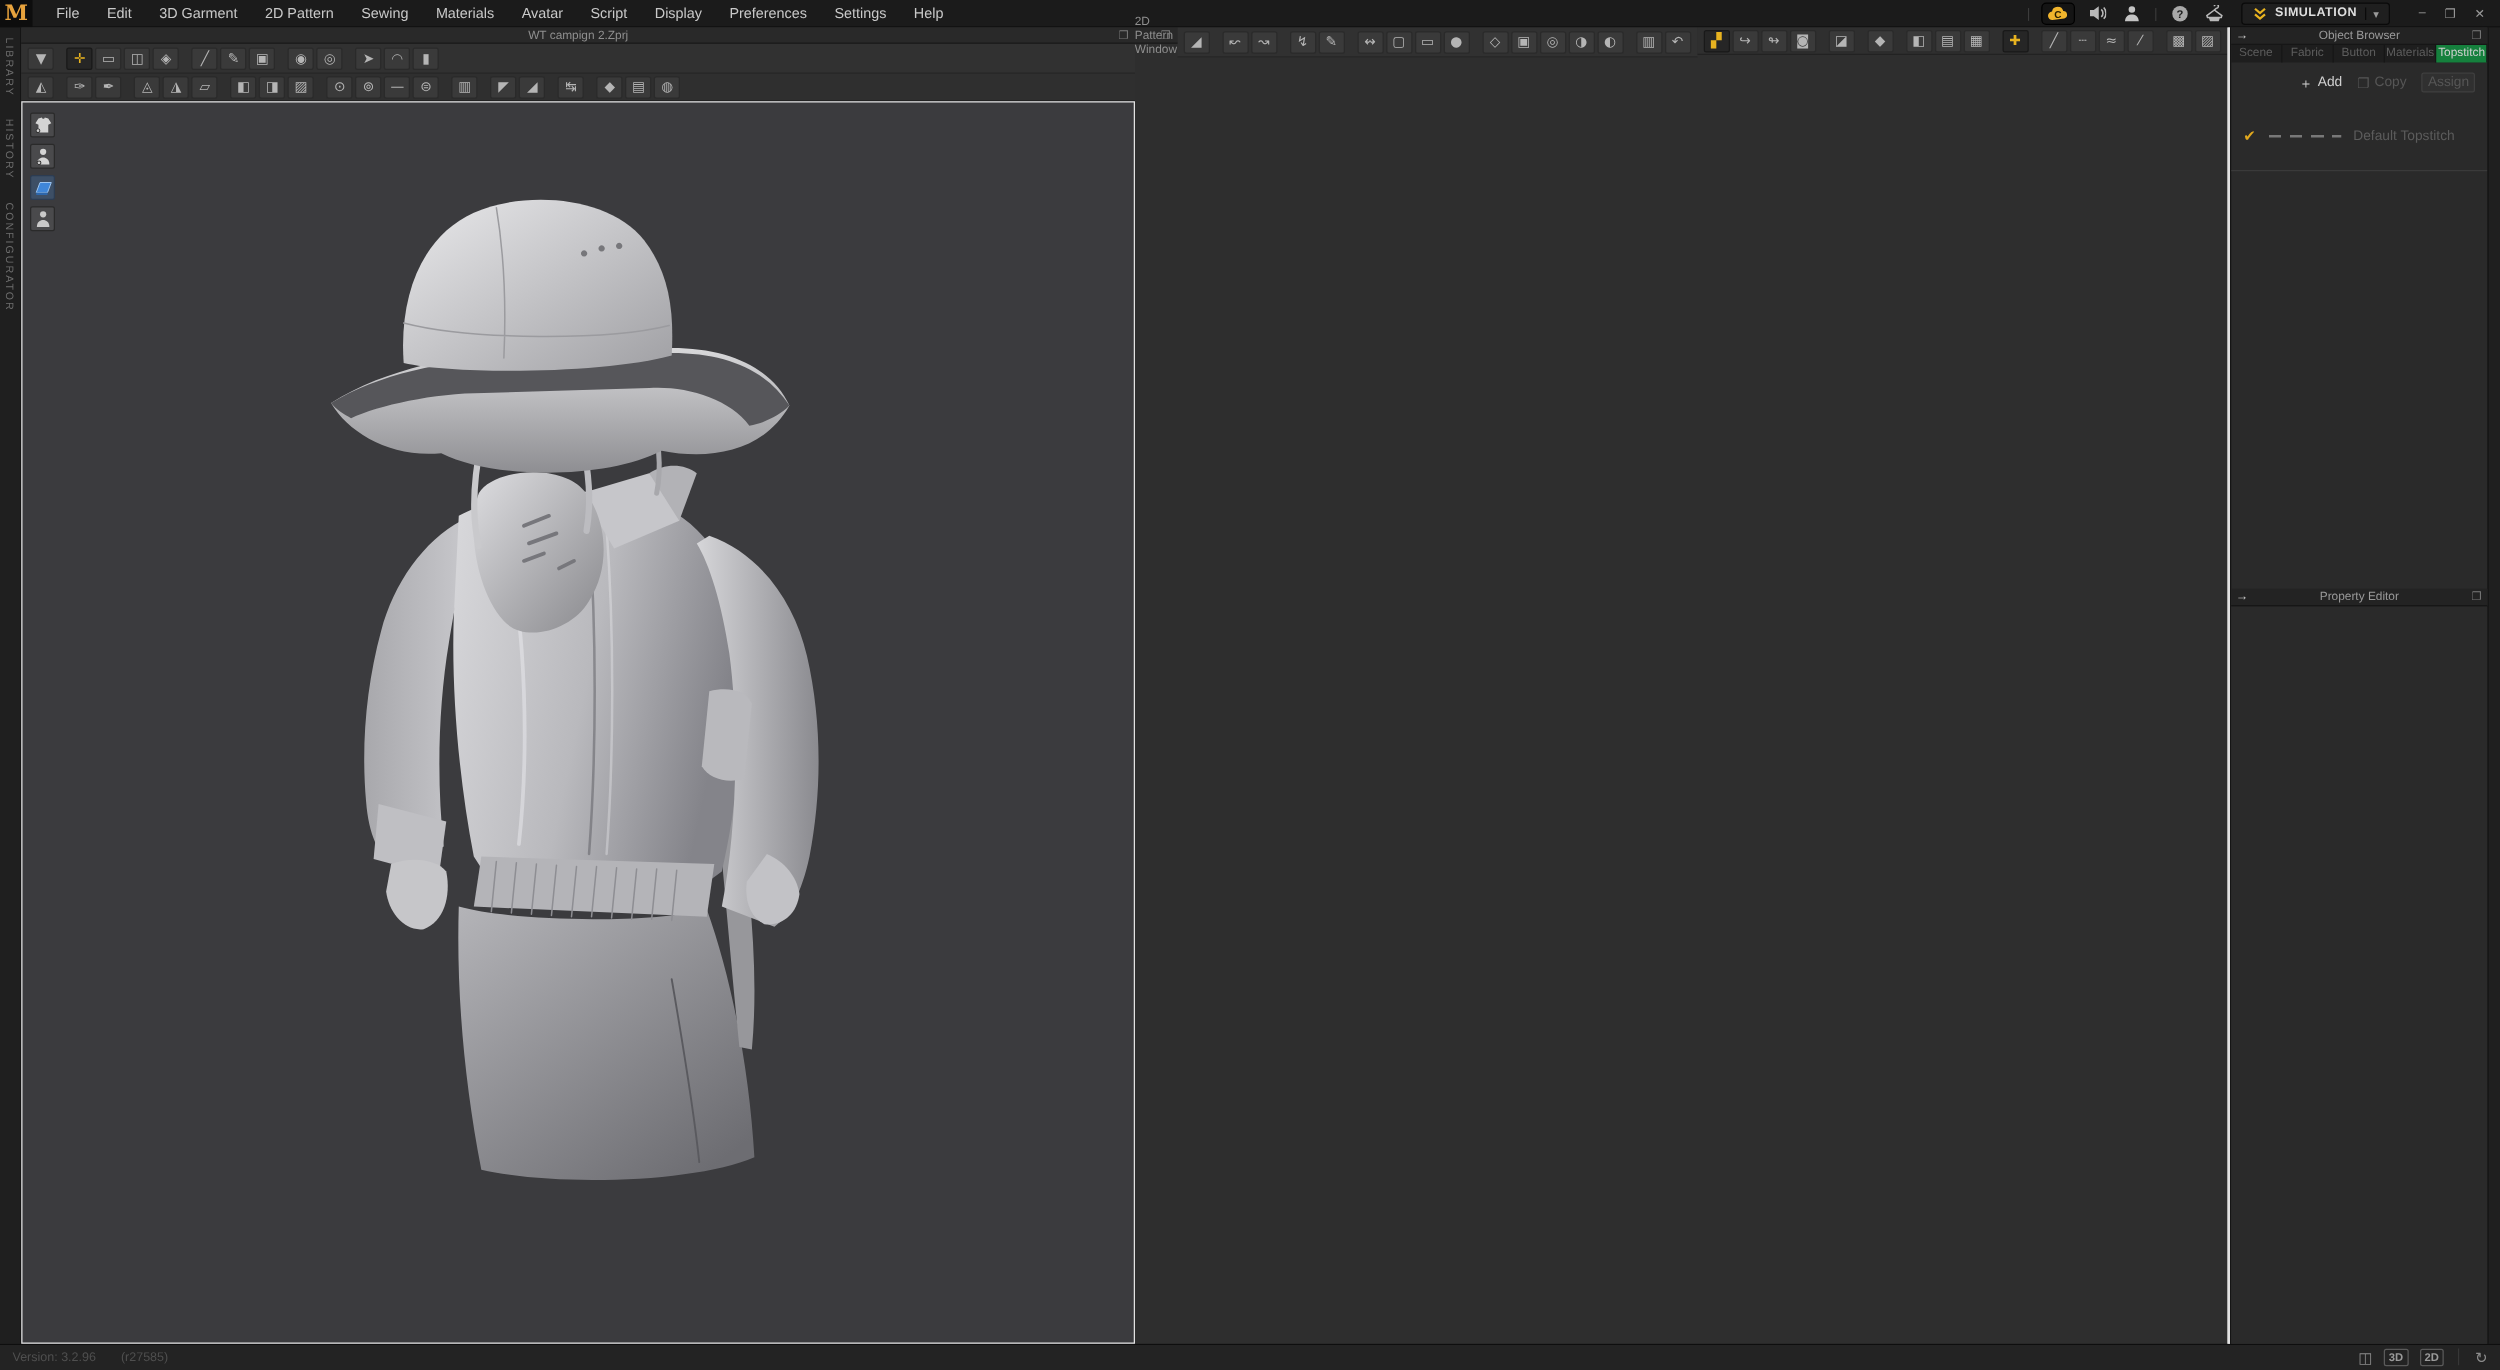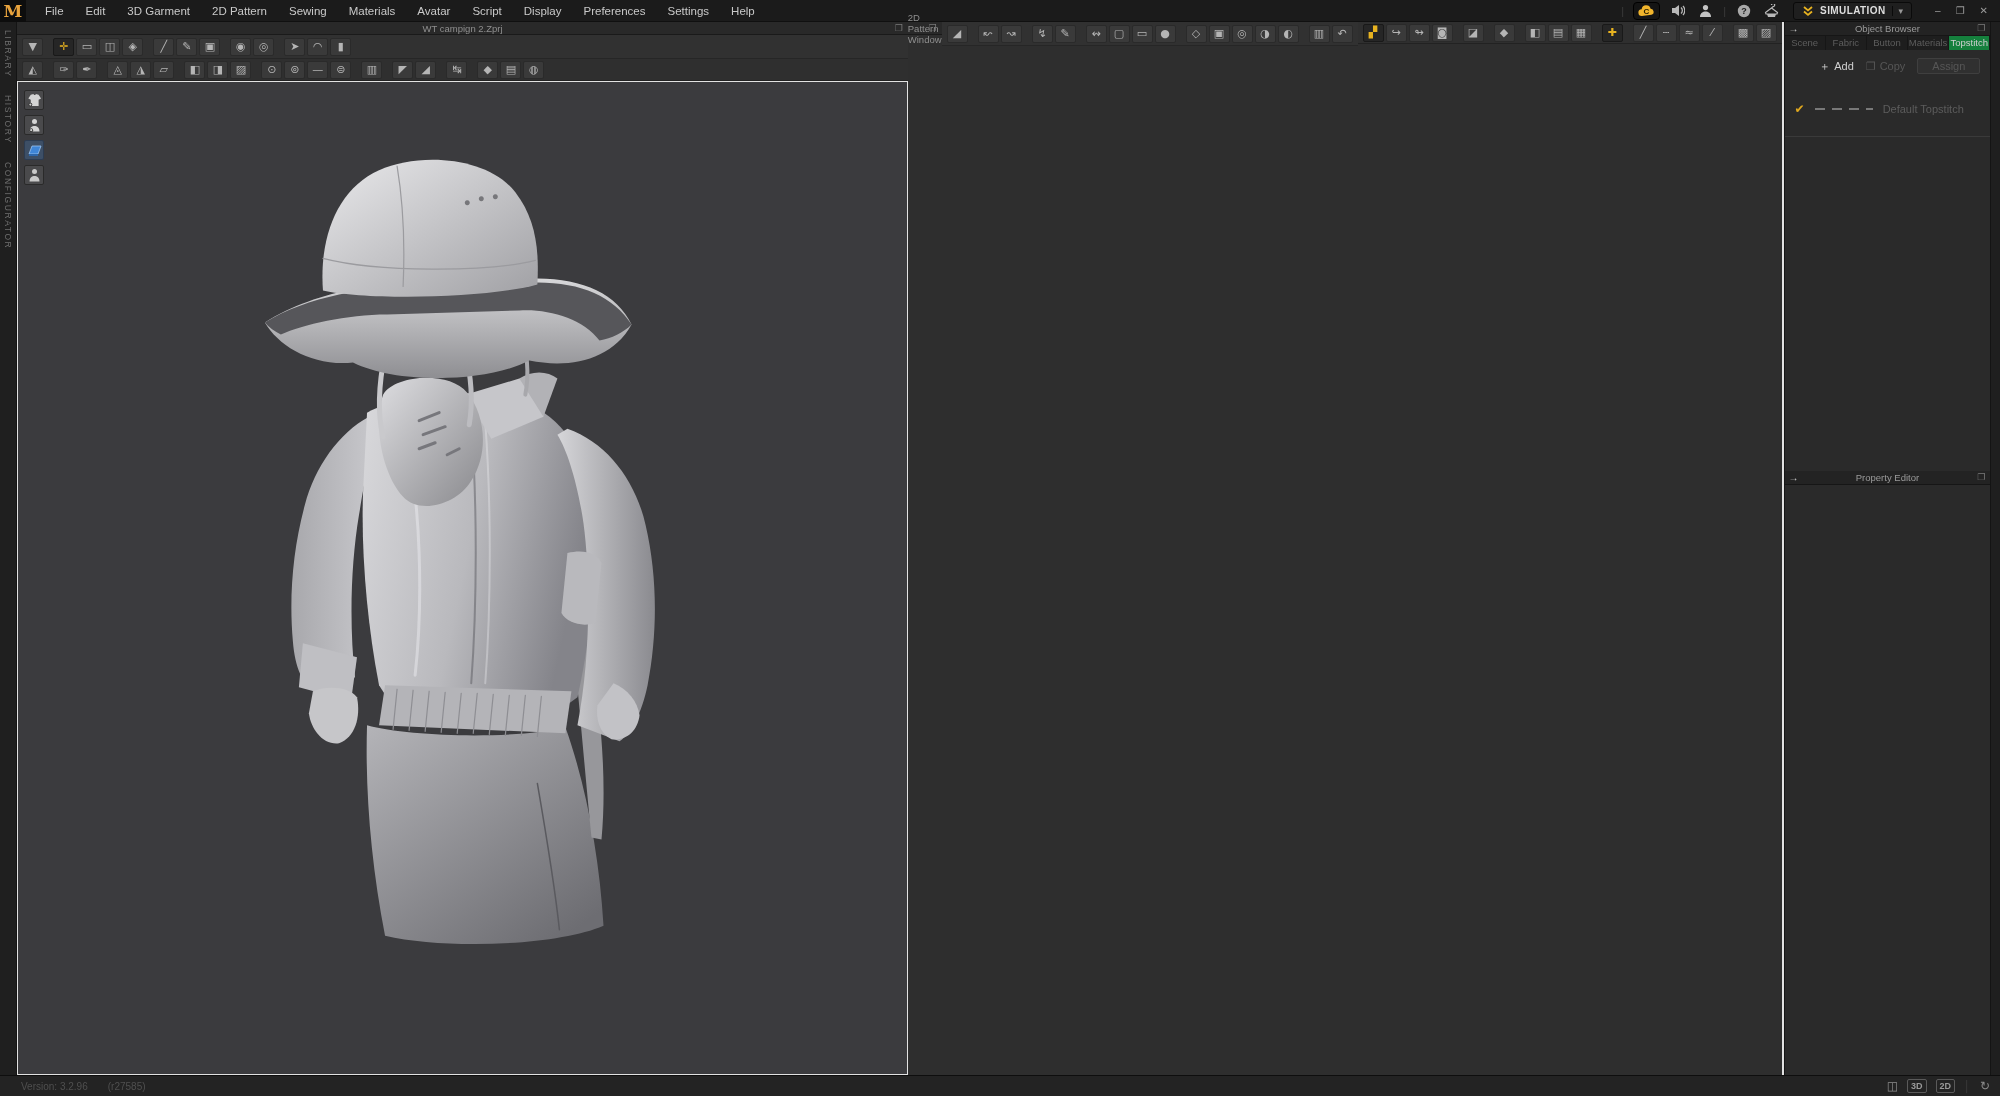--- a/index.html
+++ b/index.html
@@ -58,34 +58,34 @@
   .phead .ttl { color:#9a9a9a; font-size:9.5px; }
   .phead .arrow { position:absolute; left:4px; color:#cfcfcf; font-size:10px; line-height:14px; }
   .ob-tabs { height:14px; background:#1e1e1e; display:flex;align-items:flex-end; }
   .ob-tab { flex:1; text-align:center; font-size:9.5px; line-height:14px; color:#5d5d5d; border-right:1px solid #161616; }
   .ob-tab.active { background:#15803d; color:#cfcfcf; }
   .ob-body { height:421px; display:flex; flex-direction:column; }
   .ob-actions { display:flex; justify-content:flex-end; gap:12px; align-items:center; padding:8px 10px 0 0; }
   .act-btn { display:flex; align-items:center; gap:4px; font-size:11px; color:#d0d0d0; }
   .act-btn .ic { font-size:11px; }
   .act-btn.disabled { color:#565656; }
-  .act-btn.boxed { background:#303030; border:1px solid #3f3f3f; border-radius:2px; padding:1px 14px; }
+  .act-btn.boxed { background:#303030; border:1px solid #3f3f3f; border-radius:2px; padding:1px 4px; }
   .ob-item { display:flex; align-items:center; gap:10px; margin-top:24px; padding:4px 10px; }
   .ob-check { color:#e0a81e; font-size:12px; }
   .dash-preview { width:58px; height:2px;
     background:repeating-linear-gradient(90deg,#787878 0 10px, rgba(0,0,0,0) 10px 17px); }
   .ob-item-label { color:#5c5c5c; font-size:11px; }
   .ob-divider { height:1px; background:#3a3a3a; margin-top:16px; }
   .pe-fill { flex:1; background:#2a2a2a; }
 
   .right-rail { width:10px; background:#1f1f1f; border-left:1px solid #141414; }
 
   .statusbar { height:21px; background:#232323; border-top:1px solid #0e0e0e; display:flex; align-items:center;
     padding:0 10px; }
-  .sb-left { display:flex; gap:20px;margin-left:11px; }
+  .sb-left { display:flex; gap:20px; }
   .sb-left span { color:#4f4f4f; font-size:10px; }
   .sb-right { margin-left:auto; display:flex; align-items:center; gap:9px; }
   .sb-ic { color:#8b8b8b; font-size:12px; }
   .sb-box { border:1px solid #5a5a5a; border-radius:2px; color:#9a9a9a; font-size:9px; font-weight:bold;
     padding:0 3px; line-height:12px; }
   .sb-sep { color:#3c3c3c; font-size:11px; }
 </style>
 </head>
 <body>
 

